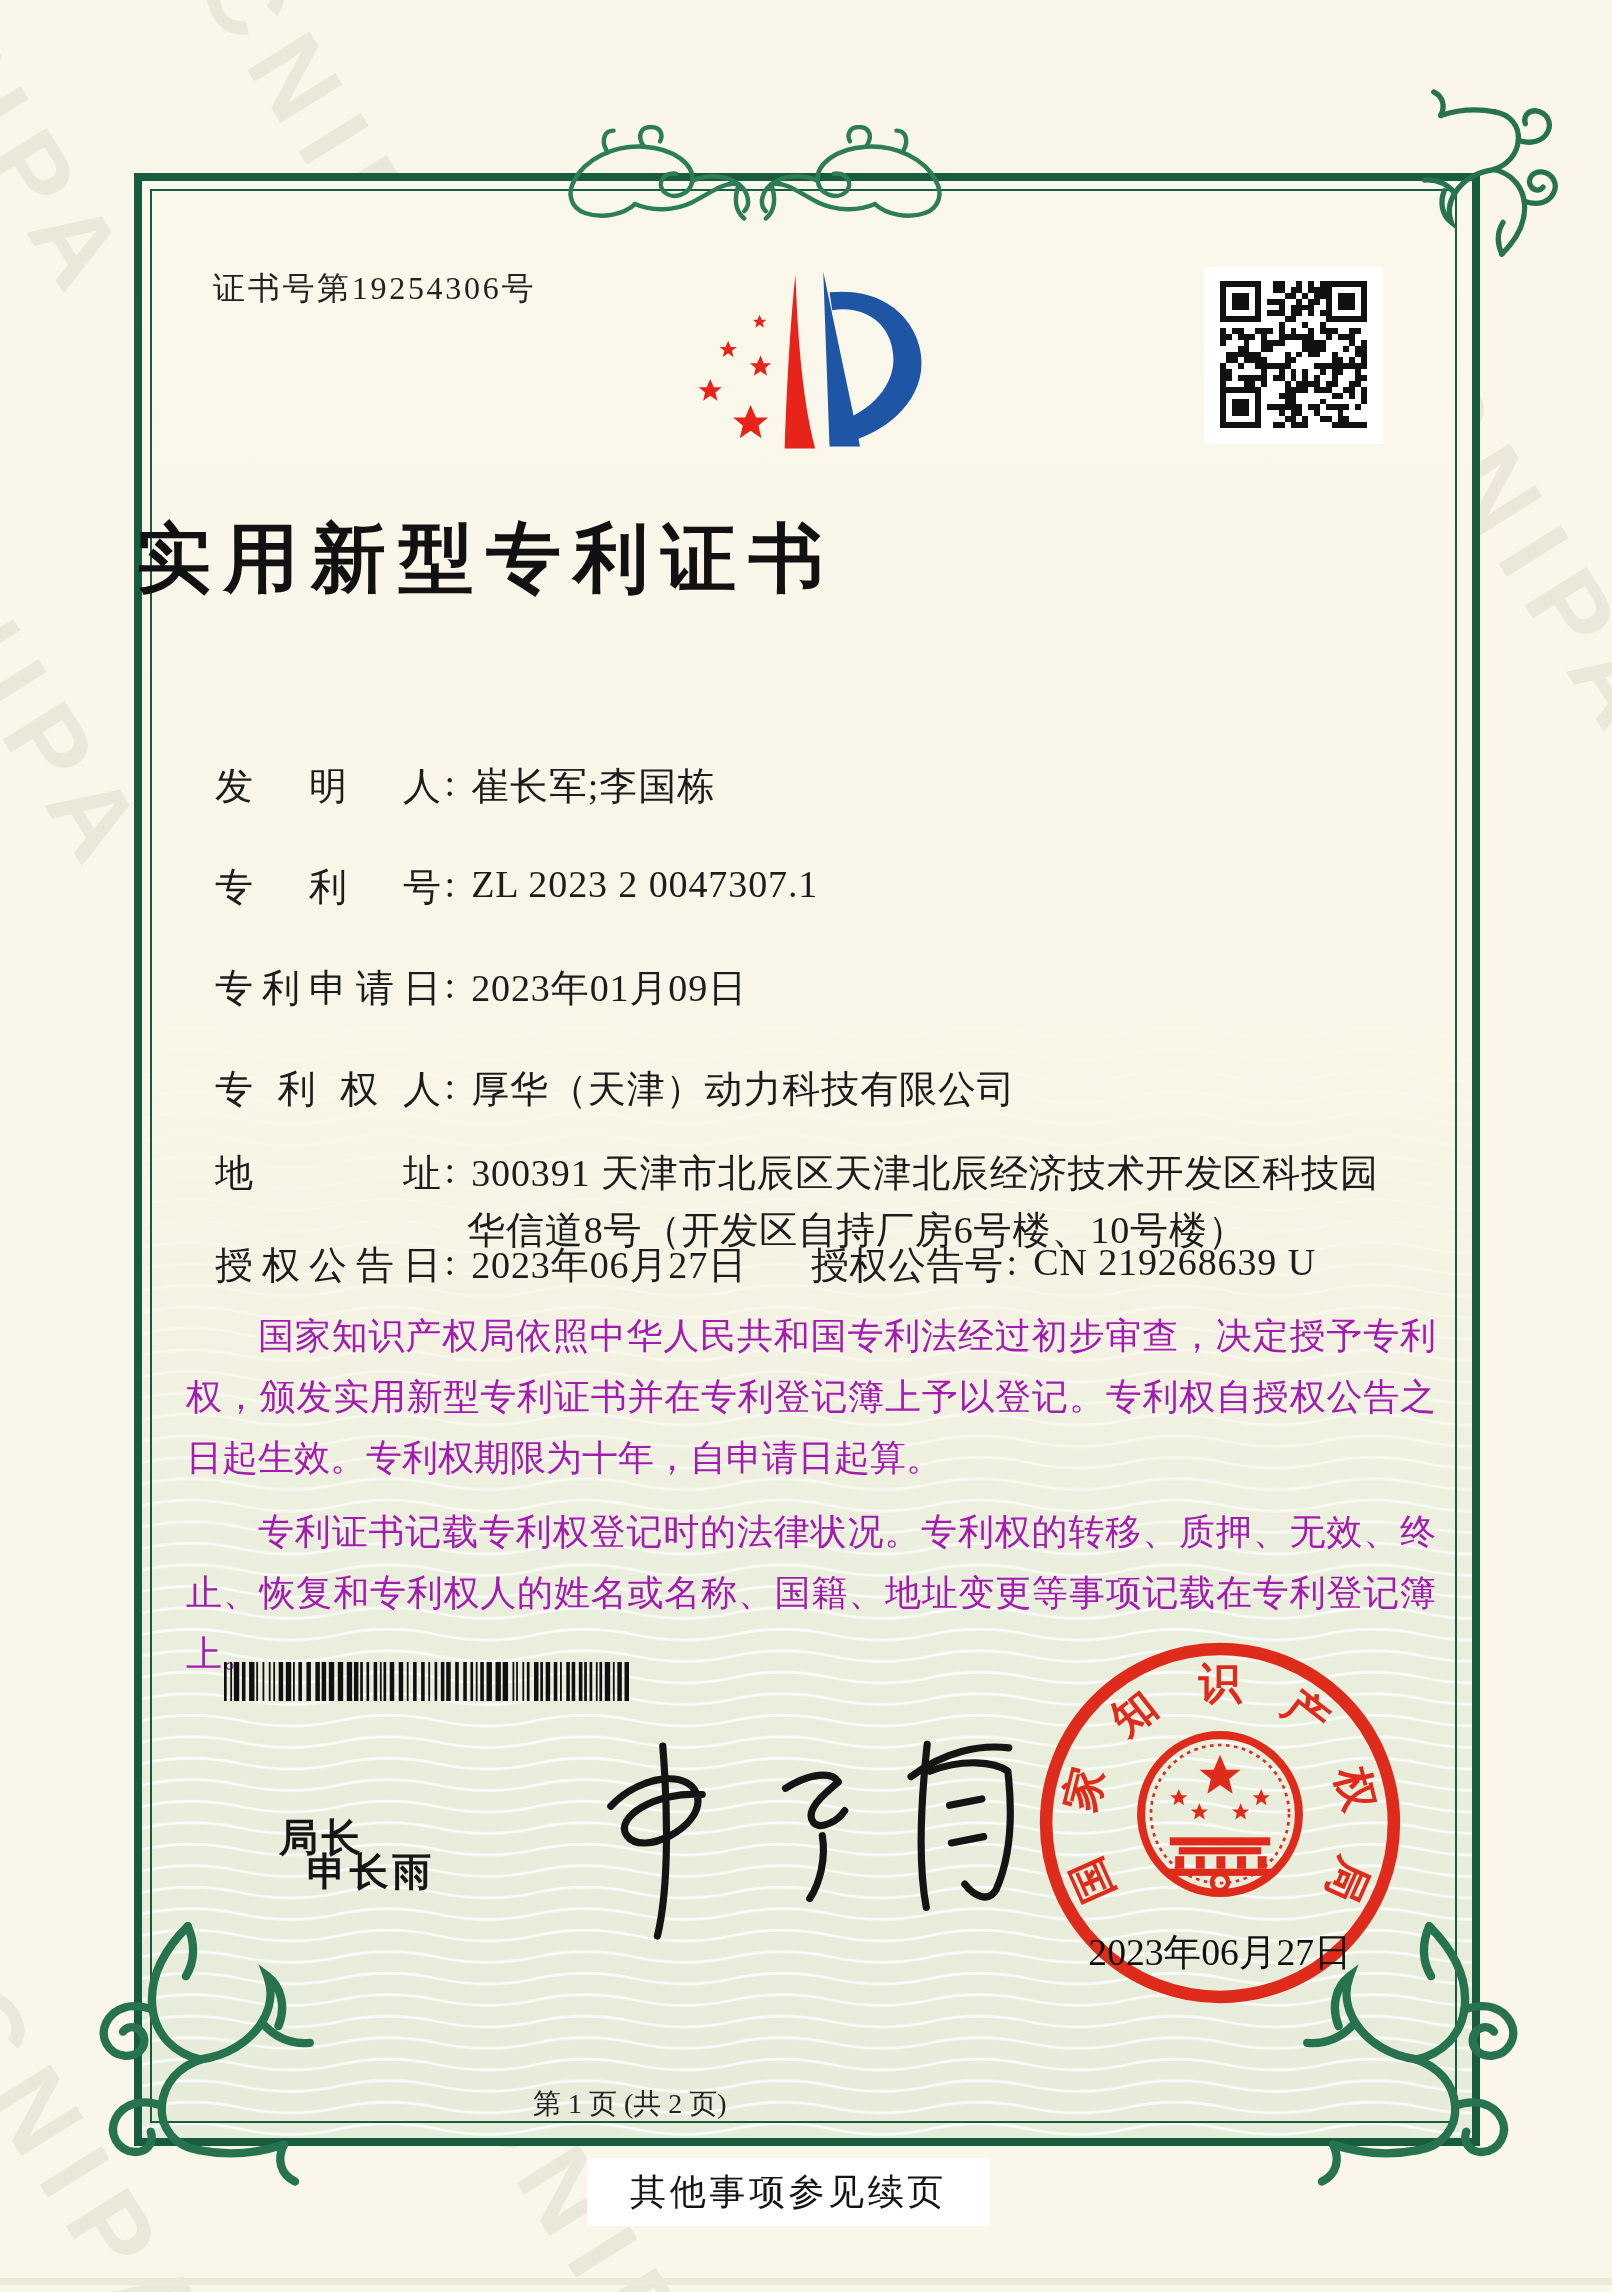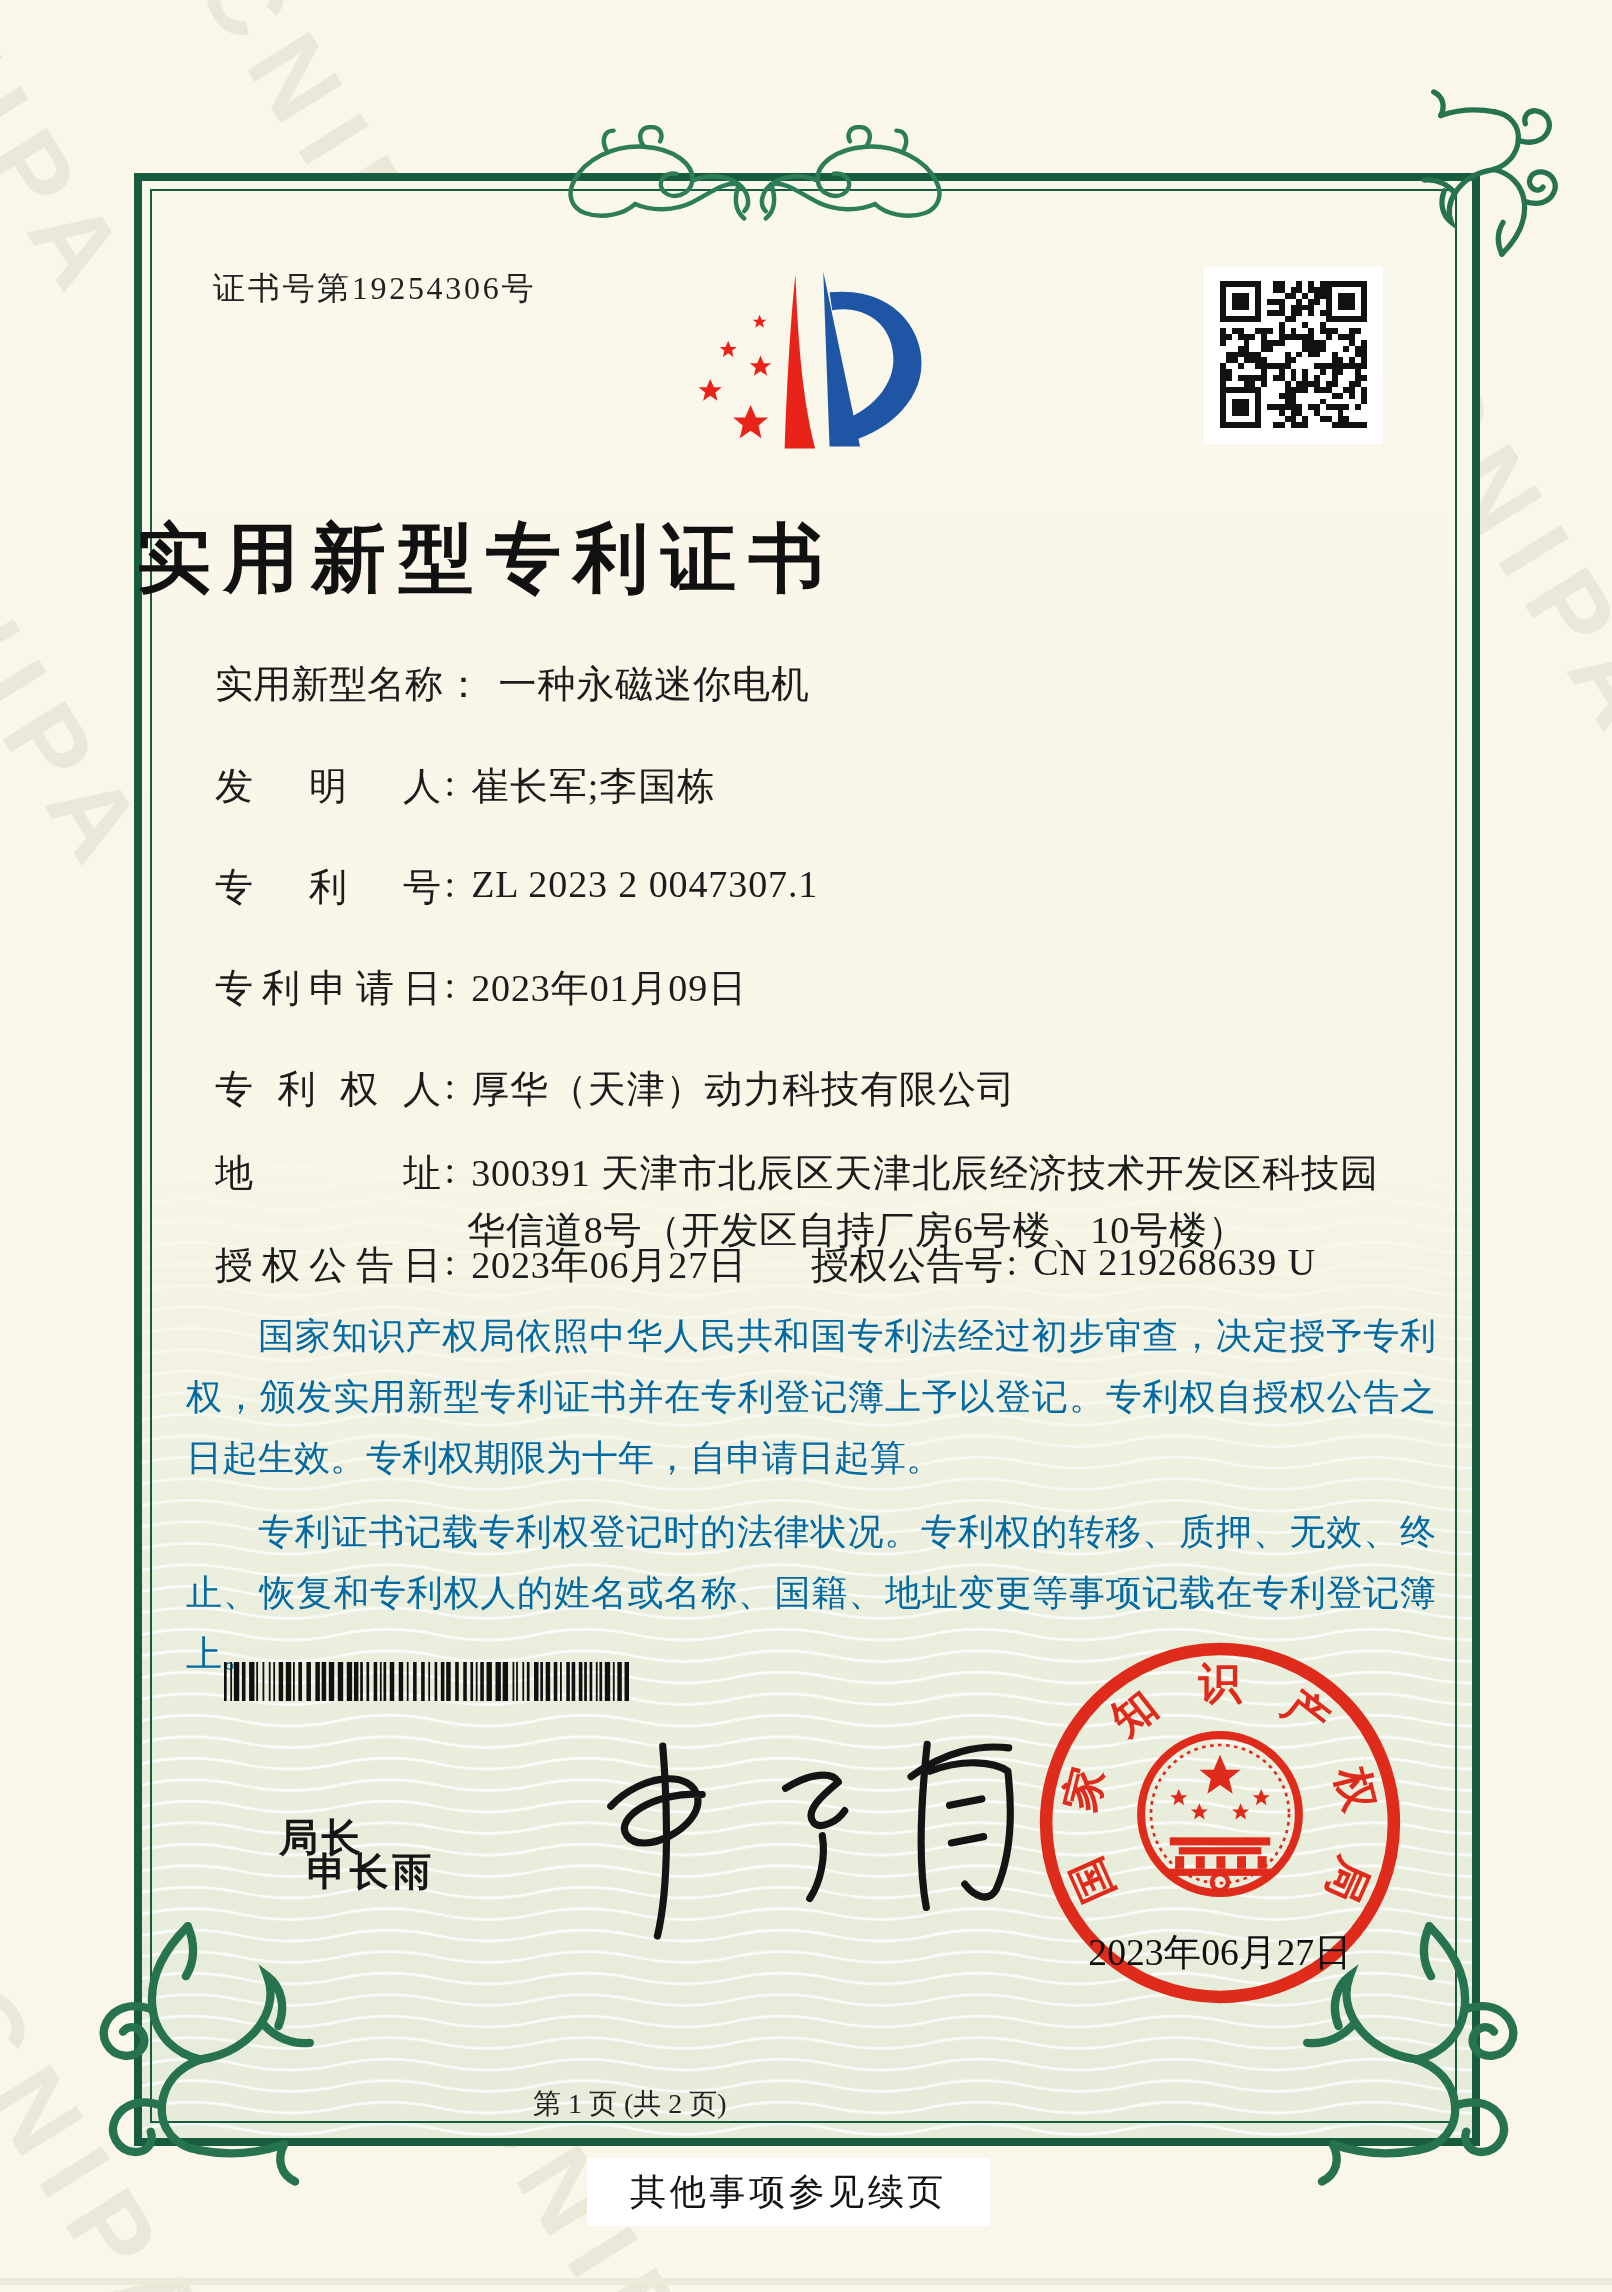--- a/index.html
+++ b/index.html
@@ -45,21 +45,21 @@
   .lab5{display:inline-block;width:192px;text-align:justify;text-align-last:justify;vertical-align:top;}
   .colon{display:inline-block;margin-left:3.6px;vertical-align:top;}
   .val{display:inline-block;margin-left:16px;vertical-align:top;letter-spacing:0.9px;}
   #row-name{top:659px;} #row-inventor{top:761px;} #row-patno{top:862px;}
   #row-appdate{top:963px;} #row-owner{top:1064px;}
   #row-addr{top:1148px;}
   #addr-line2{position:absolute;left:467px;top:1205px;font-size:38px;letter-spacing:0.9px;white-space:nowrap;}
   #row-grant{top:1240px;}
   #grant-no{position:absolute;left:811px;top:1240px;font-size:38px;white-space:nowrap;}
   
-  #paras{left:186px;top:1306px;width:1250px;font-size:36px;line-height:61px;text-align:justify;color:#0369a1;}
+  #paras{left:186px;top:1306px;width:1250px;font-size:36px;line-height:61px;text-align:justify;color:#a21caf;}
   #paras p{margin:0 0 12.5px 0;text-indent:2em;}
   
   #barcode{left:224px;top:1662px;width:405px;height:39px;}
   .signer{position:absolute;left:279px;font-family:"Liberation Sans","DejaVu Sans",sans-serif;
           font-weight:bold;font-size:39px;color:#161616;letter-spacing:3.6px;}
   #signer-title{top:1811px;} #signer-name{top:1845px;margin-left:28px;}
   #signature{left:557px;top:1721px;width:484px;height:251px;}
   #seal{left:1021px;top:1624px;width:398px;height:398px;}
   #page-info{left:533px;top:2085px;width:358px;text-align:left;font-size:28px;color:#222;}
   #cont-box{left:587px;top:2158px;width:403px;height:68px;background:#fff;
@@ -496,23 +496,20 @@
       <rect x="19" y="24" width="1" height="1" fill="#111"></rect>
       <rect x="20" y="24" width="1" height="1" fill="#111"></rect>
       <rect x="21" y="24" width="1" height="1" fill="#111"></rect>
       <rect x="22" y="24" width="1" height="1" fill="#111"></rect>
       <rect x="23" y="24" width="1" height="1" fill="#111"></rect>
       <rect x="24" y="24" width="1" height="1" fill="#111"></rect>
     </svg>
 
   <div class="abs" id="title">实用新型专利证书</div>
 
-  <div class="row" id="row-name">
-    <span class="lab">实用新型名称</span><span class="colon">：</span><span class="val">一种永磁迷你电机</span>
-  </div>
   <div class="row" id="row-inventor">
     <span class="lab">发明人</span><span class="colon">:</span><span class="val">崔长军;李国栋</span>
   </div>
   <div class="row" id="row-patno">
     <span class="lab">专利号</span><span class="colon">:</span><span class="val">ZL 2023 2 0047307.1</span>
   </div>
   <div class="row" id="row-appdate">
     <span class="lab">专利申请日</span><span class="colon">:</span><span class="val">2023年01月09日</span>
   </div>
   <div class="row" id="row-owner">

